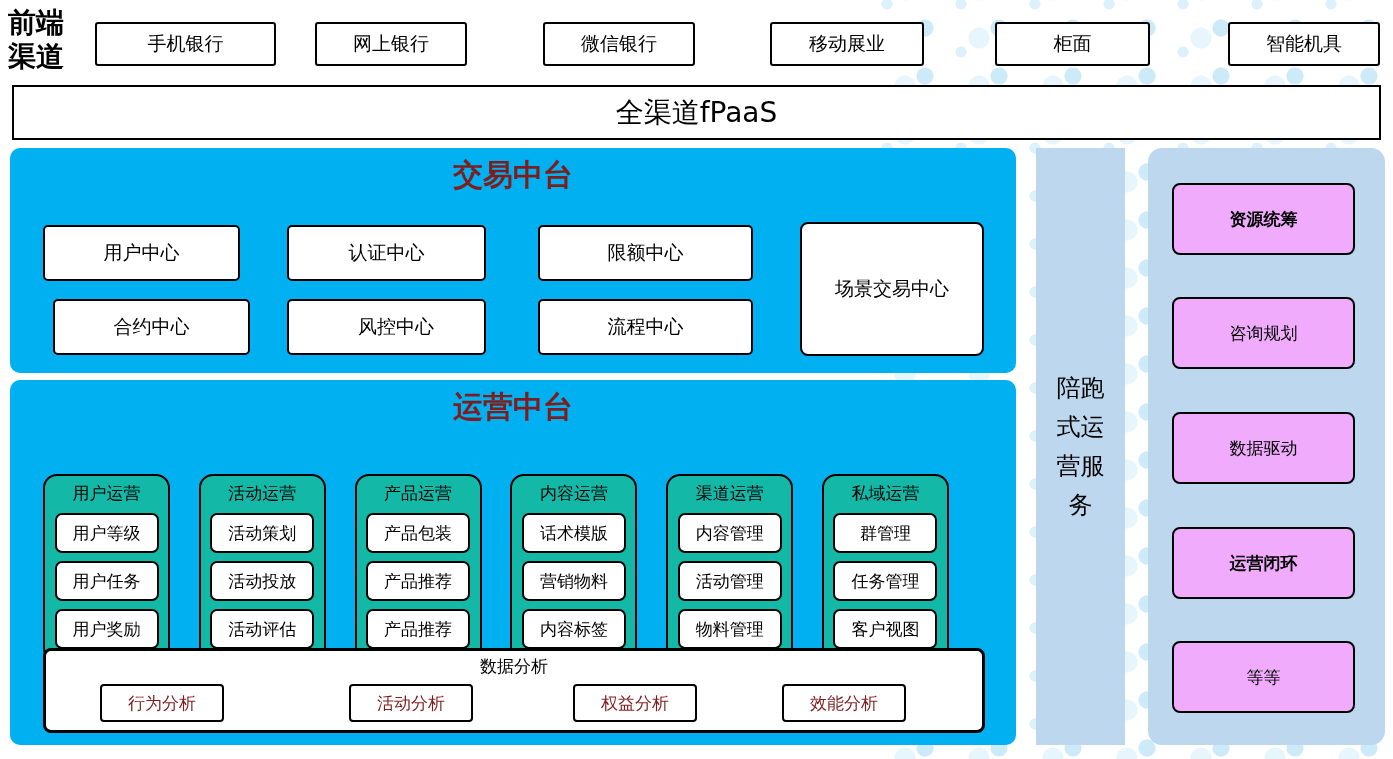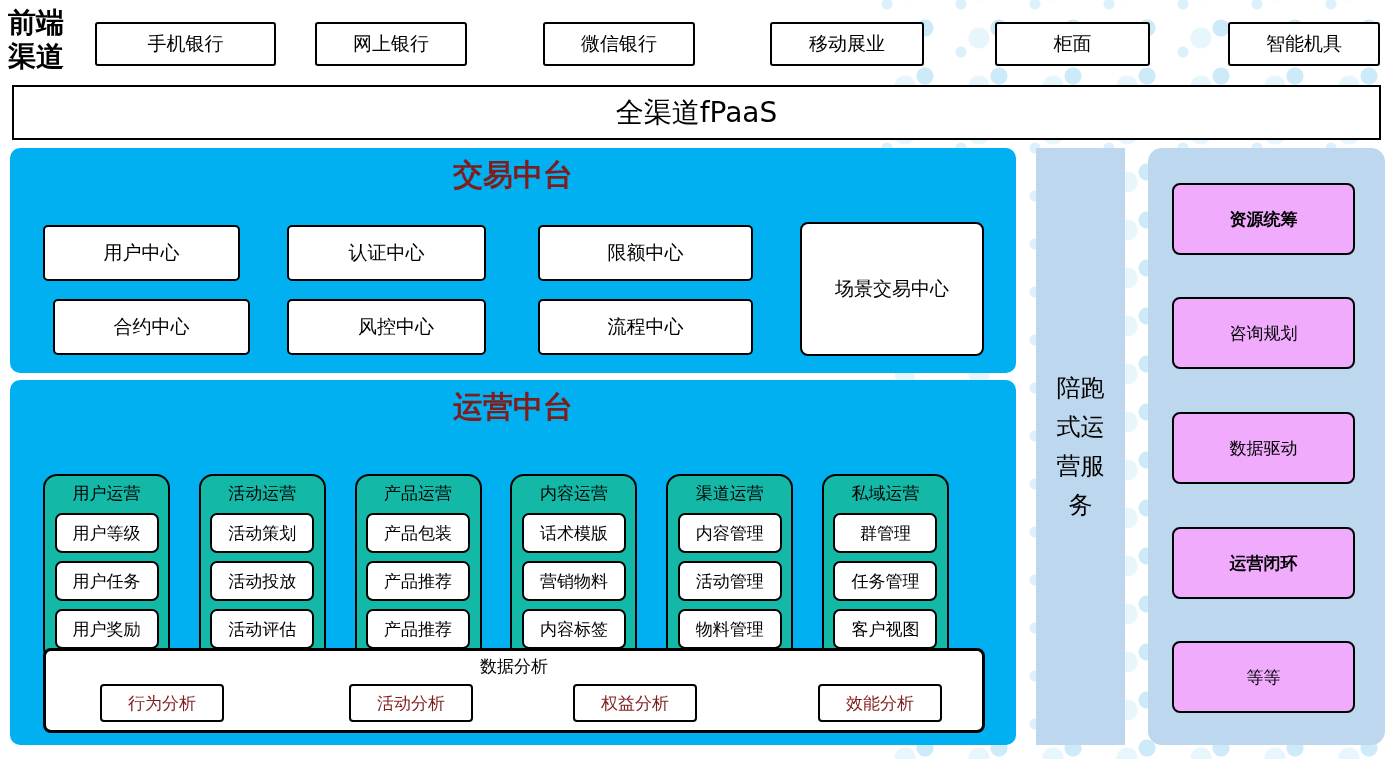--- a/index.html
+++ b/index.html
@@ -164,21 +164,21 @@
         <div class="item">任务管理</div>
         <div class="item">客户视图</div>
       </div>
     </div>
 
     <div class="analysis">
       <div class="a-title">数据分析</div>
       <div class="abox" style="left:54px;width:124px;">行为分析</div>
       <div class="abox" style="left:303px;width:124px;">活动分析</div>
       <div class="abox" style="left:527px;width:124px;">权益分析</div>
-      <div class="abox" style="left:772px;width:124px;">效能分析</div>
+      <div class="abox" style="left:736px;width:124px;">效能分析</div>
     </div>
   </div>
 
   <div class="z sidebar">
     <div class="vtext">陪跑式运营服务</div>
   </div>
 
   <div class="z rpanel">
     <div class="rbox bold" style="top:35px;">资源统筹</div>
     <div class="rbox" style="top:149px;">咨询规划</div>

